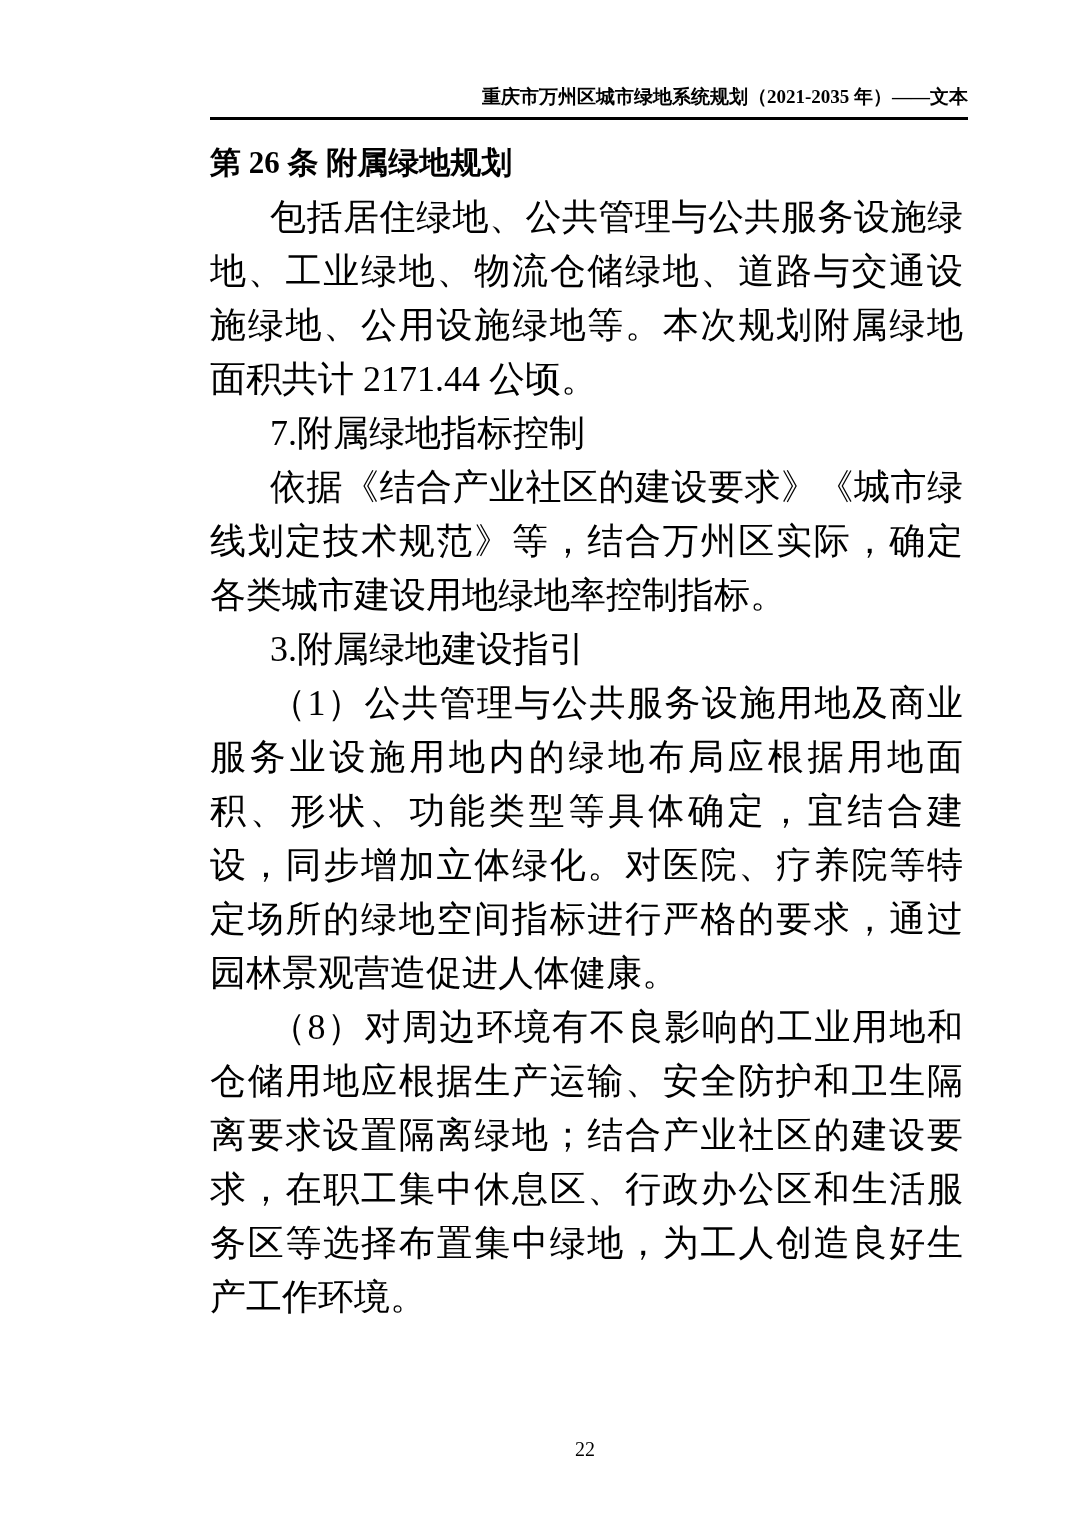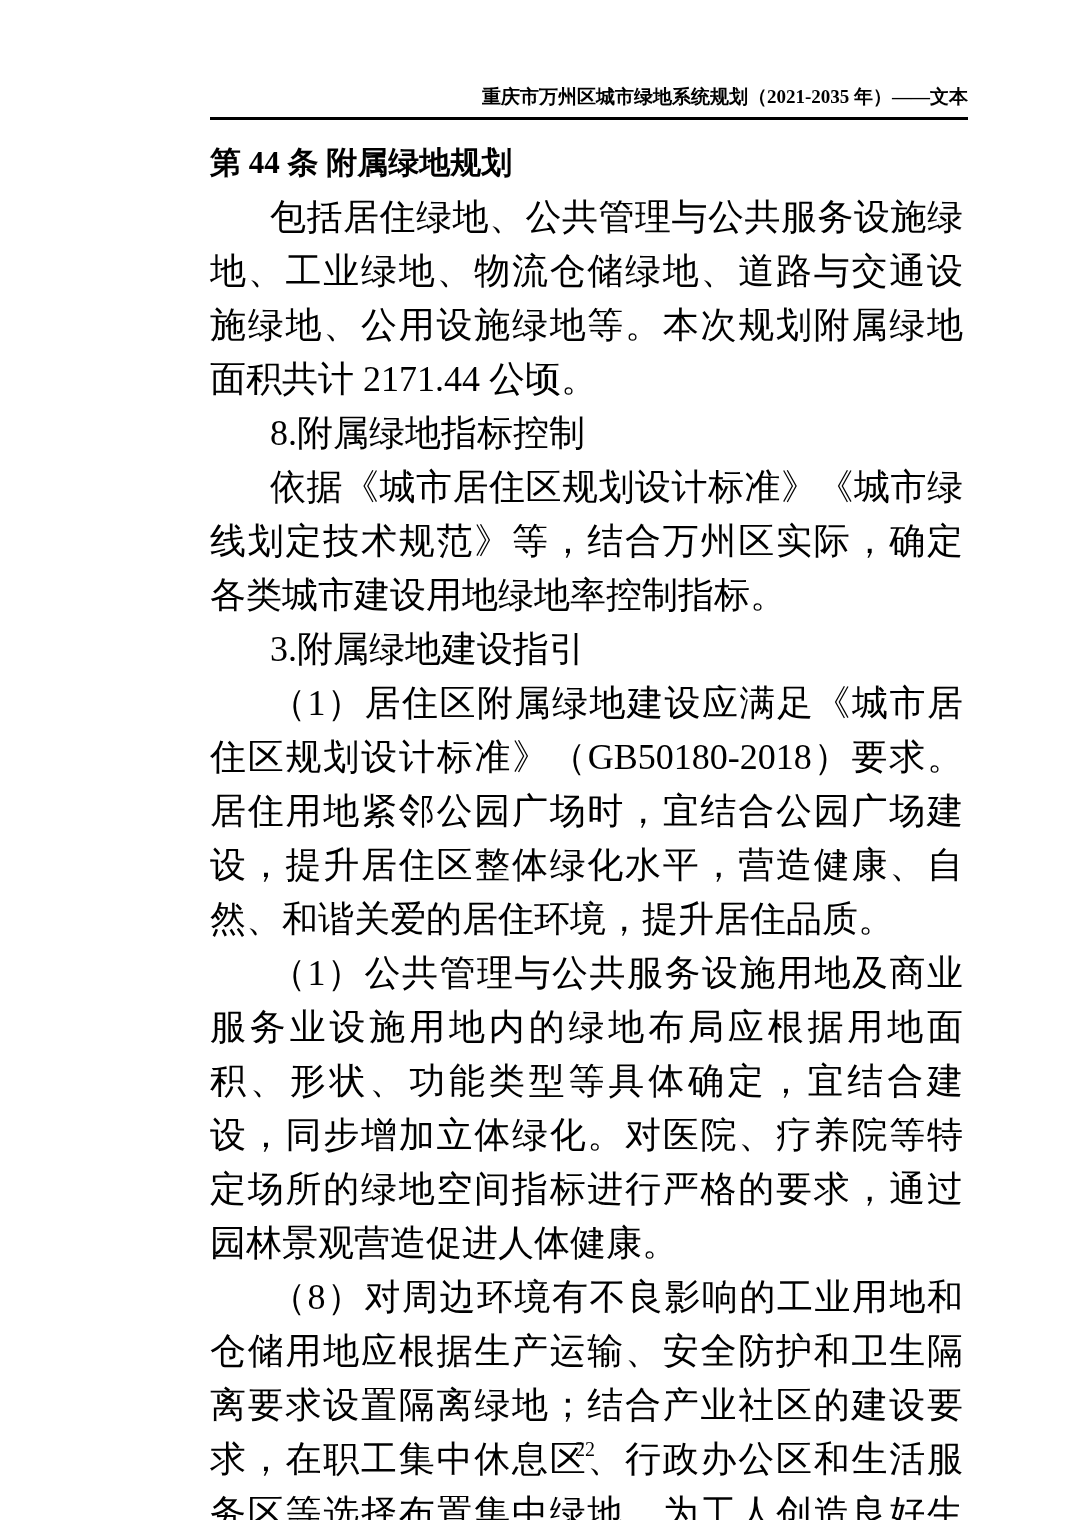--- a/index.html
+++ b/index.html
@@ -74,27 +74,26 @@
 </style>
 </head>
 <body>
 
 <div class="page">
 
   <div class="header">重庆市万州区城市绿地系统规划（2021-2035 年）——文本</div>
 
   <div class="rule"></div>
 
-  <h1 class="heading">第 44 条 附属绿地规划</h1>
+  <h1 class="heading">第 26 条 附属绿地规划</h1>
 
   <div class="content">
     <p>包括居住绿地、公共管理与公共服务设施绿地、工业绿地、物流仓储绿地、道路与交通设施绿地、公用设施绿地等。本次规划附属绿地面积共计 2171.44 公顷。</p>
-    <p>8.附属绿地指标控制</p>
-    <p>依据《城市居住区规划设计标准》《城市绿线划定技术规范》等，结合万州区实际，确定各类城市建设用地绿地率控制指标。</p>
+    <p>7.附属绿地指标控制</p>
+    <p>依据《结合产业社区的建设要求》《城市绿线划定技术规范》等，结合万州区实际，确定各类城市建设用地绿地率控制指标。</p>
     <p>3.附属绿地建设指引</p>
-    <p>（1）居住区附属绿地建设应满足《城市居住区规划设计标准》（GB50180-2018）要求。居住用地紧邻公园广场时，宜结合公园广场建设，提升居住区整体绿化水平，营造健康、自然、和谐关爱的居住环境，提升居住品质。</p>
     <p>（1）公共管理与公共服务设施用地及商业服务业设施用地内的绿地布局应根据用地面积、形状、功能类型等具体确定，宜结合建设，同步增加立体绿化。对医院、疗养院等特定场所的绿地空间指标进行严格的要求，通过园林景观营造促进人体健康。</p>
     <p>（8）对周边环境有不良影响的工业用地和仓储用地应根据生产运输、安全防护和卫生隔离要求设置隔离绿地；结合产业社区的建设要求，在职工集中休息区、行政办公区和生活服务区等选择布置集中绿地，为工人创造良好生产工作环境。</p>
   </div>
 
   <div class="page-number">22</div>
 
 </div>
 
 </body></html>

